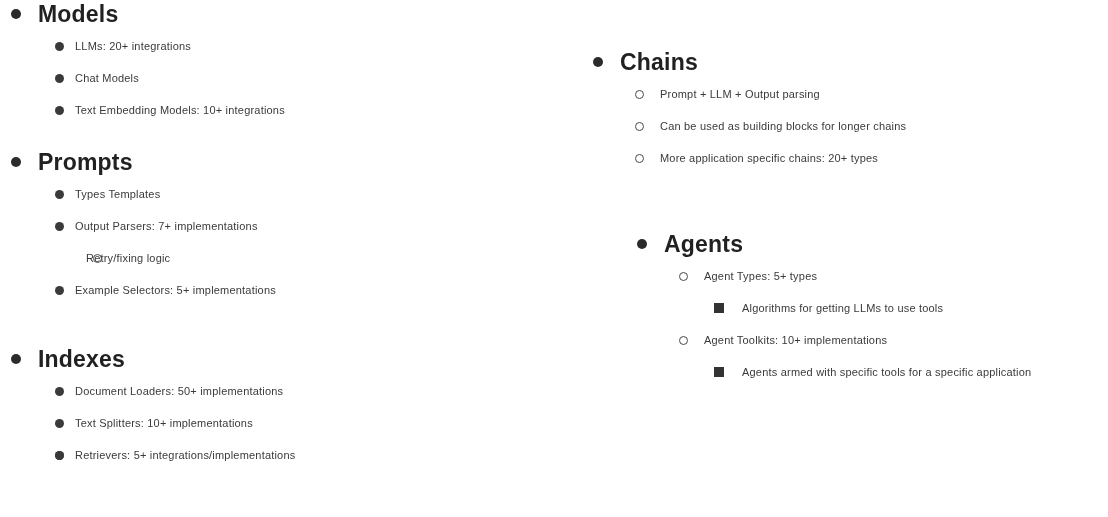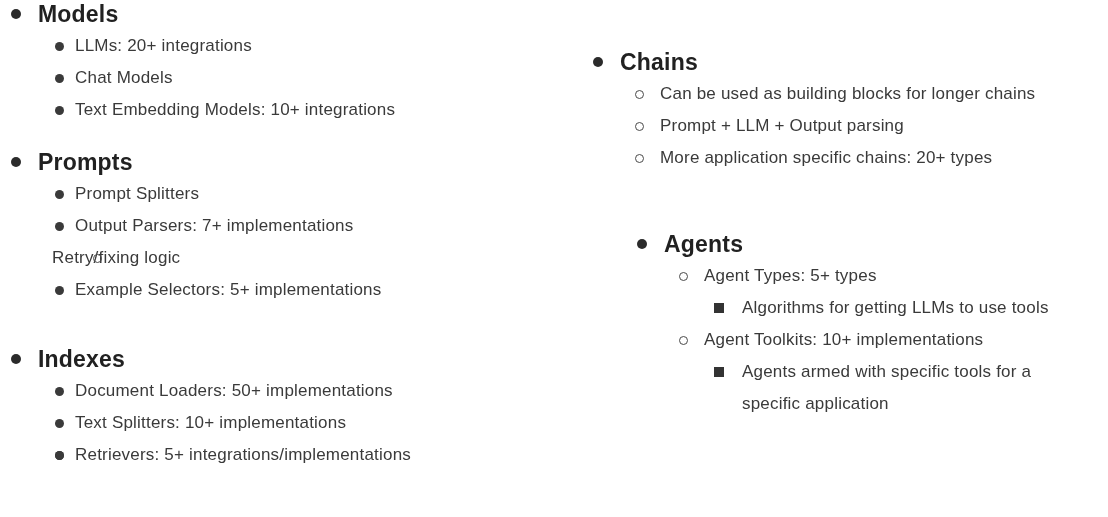--- a/index.html
+++ b/index.html
@@ -9,28 +9,28 @@
     font-family: "Liberation Sans", sans-serif;
     position: relative;
     overflow: hidden;
   }
   .slide { position: absolute; inset: 0; text-decoration: underline; }
   .section { position: absolute; left: 0; width: 1108px; }
 
   
   .row { position: relative; line-height: 32px; color: #3a3a3a; }
   .heading-row { font-size: 23px; font-weight: 700; color: #212121; letter-spacing: 0.2px; }
-  .item-row { font-size: 17px; letter-spacing: 0.2px; }
+  .item-row { font-size: 11px; letter-spacing: 0.2px; }
 
   
   .L .heading-row { padding-left: 38px; }
   .L .heading-row .bullet { left: 11px; }
   .L .lvl2 { padding-left: 75px; }
   .L .lvl2 .bullet { left: 55px; }
-  .L .lvl3 { padding-left: 52px; }
+  .L .lvl3 { padding-left: 86px; }
   .L .lvl3 .bullet { left: 93px; }
 
   
   .R .heading-row { padding-left: 620px; }
   .R .heading-row .bullet { left: 593px; }
   .R .lvl2 { padding-left: 660px; }
   .R .lvl2 .bullet { left: 635px; }
   .R .lvl3 { padding-left: 698px; }
   .R .lvl3 .bullet { left: 670px; }
 
@@ -74,21 +74,21 @@
     </div>
   </div>
 
   <div class="section L sec-prompts">
     <div class="row heading-row">
       <span class="bullet b-disc-lg"></span>
       <span>Prompts</span>
     </div>
     <div class="row item-row lvl2">
       <span class="bullet b-disc"></span>
-      <span>Prompt Splitters</span>
+      <span>Types Templates</span>
     </div>
     <div class="row item-row lvl2">
       <span class="bullet b-disc"></span>
       <span>Output Parsers: 7+ implementations</span>
     </div>
     <div class="row item-row lvl3">
       <span class="bullet b-circle"></span>
       <span>Retry/fixing logic</span>
     </div>
     <div class="row item-row lvl2">
@@ -119,25 +119,25 @@
     </div>
   </div>
 
   <div class="section R sec-chains">
     <div class="row heading-row">
       <span class="bullet b-disc-lg"></span>
       <span>Chains</span>
     </div>
     <div class="row item-row lvl2">
       <span class="bullet b-circle"></span>
-      <span>Can be used as building blocks for longer chains</span>
+      <span>Prompt + LLM + Output parsing</span>
     </div>
     <div class="row item-row lvl2">
       <span class="bullet b-circle"></span>
-      <span>Prompt + LLM + Output parsing</span>
+      <span>Can be used as building blocks for longer chains</span>
     </div>
     <div class="row item-row lvl2">
       <span class="bullet b-circle"></span>
       <span>More application specific chains: 20+ types</span>
     </div>
   </div>
 
   <div class="section R sec-agents">
     <div class="row heading-row">
       <span class="bullet b-disc-lg"></span>

